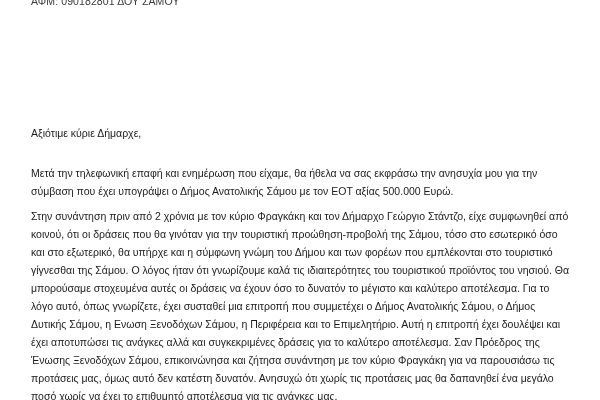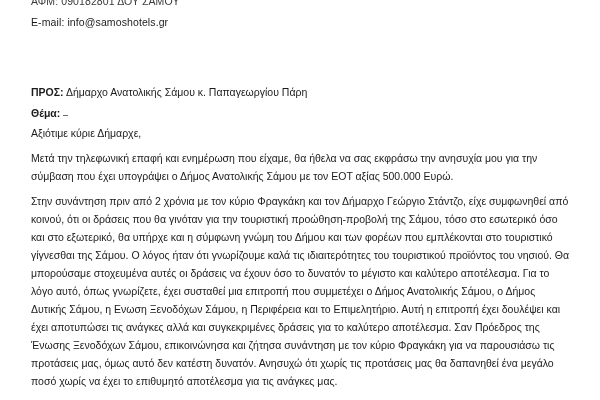--- a/index.html
+++ b/index.html
@@ -71,21 +71,21 @@
   
   .body-copy {
     position: absolute;
     left: 31px;
     top: 124px;
     width: 540px;
   }
   .salutation {
     font-size: 10.5px;
     line-height: 18px;
-    margin: 0 0 7px 0;
+    margin: 0 0 22px 0;
   }
   .para {
     font-size: 10.5px;
     line-height: 18px;
     margin: 0 0 7px 0;
     text-align: left;
     color: #1b1b1b;
   }
   .para.tight {
     margin-bottom: 7px;
@@ -94,31 +94,22 @@
     margin-bottom: 0;
   }
 </style>
 </head>
 <body>
 
 <div class="page">
 
   <div class="letterhead">
     <div class="lh-line clipped">ΑΦΜ: 090182801 ΔΟΥ ΣΑΜΟΥ</div>
-    <div class="lh-line">E-mail: info@samoshotels.gr</div>
   </div>
 
-  <div class="addressing">
-    <div class="addr-line">
-      <span class="addr-label">ΠΡΟΣ:</span><span> Δήμαρχο Ανατολικής Σάμου κ. Παπαγεωργίου Πάρη</span>
-    </div>
-    <div class="addr-line">
-      <span class="addr-label">Θέμα:</span><span></span><span class="subject-caret"></span>
-    </div>
-  </div>
 
   <div class="body-copy">
     <p class="salutation">Αξιότιμε κύριε Δήμαρχε,</p>
 
     <p class="para tight">Μετά την τηλεφωνική επαφή και ενημέρωση που είχαμε, θα ήθελα να σας εκφράσω την ανησυχία μου για την σύμβαση που έχει υπογράψει ο Δήμος Ανατολικής Σάμου με τον ΕΟΤ αξίας 500.000 Ευρώ.</p>
 
 
     <p class="para block">Στην συνάντηση πριν από 2 χρόνια με τον κύριο Φραγκάκη και τον Δήμαρχο Γεώργιο Στάντζο,  είχε συμφωνηθεί από κοινού, ότι οι δράσεις που θα γινόταν για την τουριστική προώθηση-προβολή της Σάμου, τόσο στο εσωτερικό όσο και στο εξωτερικό, θα υπήρχε και η σύμφωνη γνώμη του Δήμου και των φορέων που εμπλέκονται στο τουριστικό γίγνεσθαι της Σάμου. Ο λόγος ήταν ότι γνωρίζουμε καλά τις ιδιαιτερότητες του τουριστικού προϊόντος του νησιού. Θα μπορούσαμε στοχευμένα αυτές οι δράσεις να έχουν όσο το δυνατόν το μέγιστο και καλύτερο αποτέλεσμα. Για το λόγο αυτό, όπως γνωρίζετε, έχει συσταθεί μια επιτροπή που συμμετέχει ο Δήμος Ανατολικής Σάμου, ο Δήμος Δυτικής Σάμου, η Ενωση Ξενοδόχων Σάμου, η Περιφέρεια και το Επιμελητήριο. Αυτή η επιτροπή έχει δουλέψει και έχει αποτυπώσει τις ανάγκες αλλά και συγκεκριμένες δράσεις για το καλύτερο αποτέλεσμα. Σαν Πρόεδρος της Ένωσης Ξενοδόχων Σάμου, επικοινώνησα και ζήτησα συνάντηση με τον κύριο Φραγκάκη για να παρουσιάσω τις προτάσεις μας, όμως αυτό δεν κατέστη δυνατόν. Ανησυχώ ότι χωρίς τις προτάσεις μας θα δαπανηθεί ένα μεγάλο ποσό χωρίς να έχει το επιθυμητό αποτέλεσμα για τις ανάγκες μας.</p>
   </div>
 

